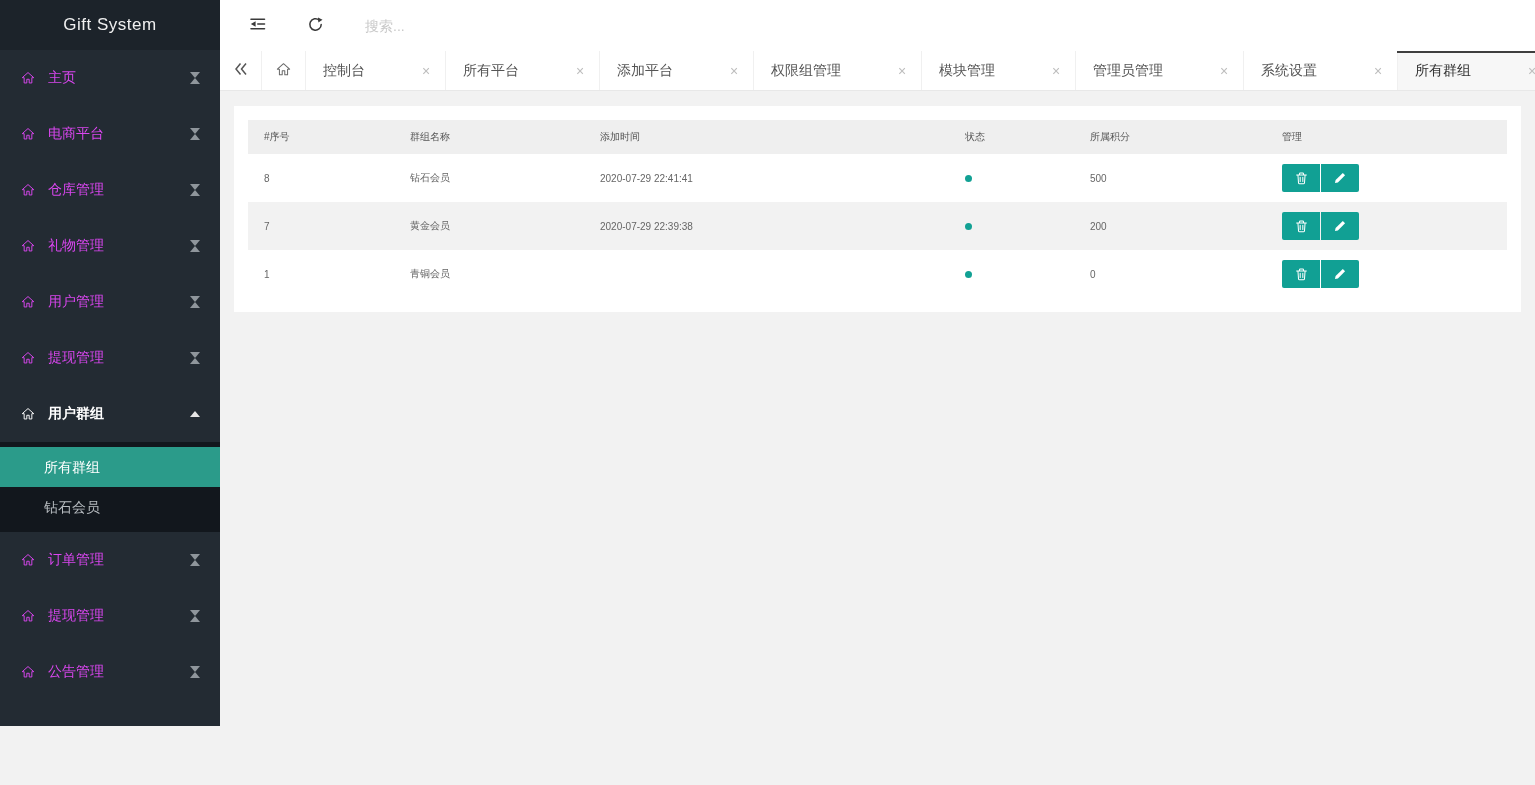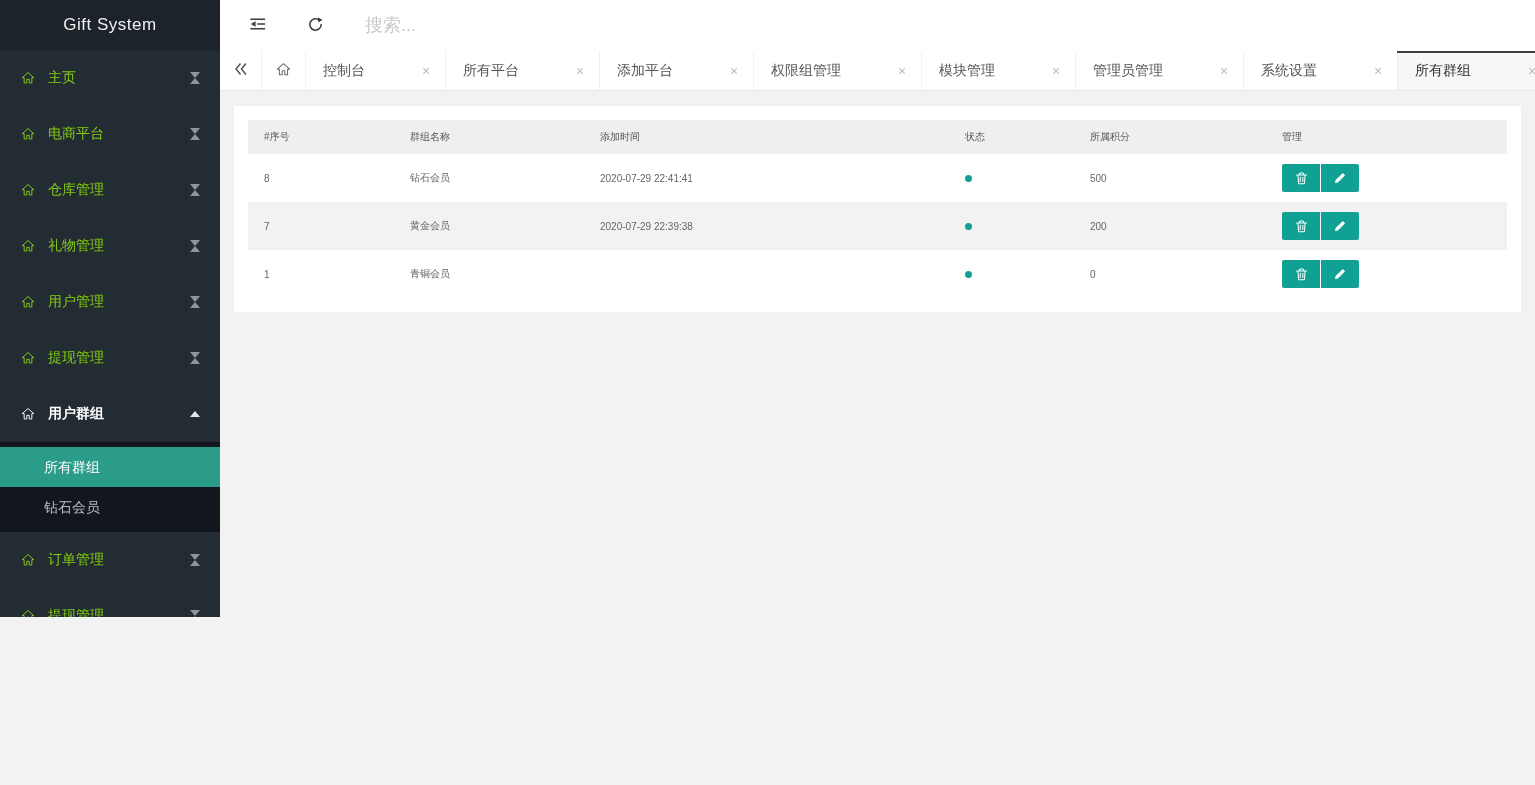--- a/index.html
+++ b/index.html
@@ -5,43 +5,43 @@
   * { box-sizing: border-box; margin: 0; padding: 0; }
   html, body { width: 1535px; height: 785px; overflow: hidden; }
   body {
     font-family: "Liberation Sans", "DejaVu Sans", sans-serif;
     background: #f2f2f2;
     display: flex;
     font-size: 14px;
   }
 
   
-  .sidebar { width: 220px; height: 617px; flex-shrink: 0; background: var(--sidebar-bg); overflow: hidden; }
+  .sidebar { width: 220px; height: 726px; flex-shrink: 0; background: var(--sidebar-bg); overflow: hidden; }
   .logo { height: 50px; line-height: 50px; text-align: center; color: #f0f0f0; font-size: 17px; background: var(--sidebar-logo-bg); letter-spacing: .5px; }
-  .nav-item { height: 56px; display: flex; align-items: center; padding: 0 20px; color: #84cc16; cursor: pointer; }
+  .nav-item { height: 56px; display: flex; align-items: center; padding: 0 20px; color: #d946ef; cursor: pointer; }
   .nav-item .home-ic { width: 16px; height: 16px; margin-right: 12px; display: flex; align-items: center; }
   .nav-item .nav-label { flex: 1; }
   .caret svg { display: block; fill: #8f969c; }
   .nav-group.open .nav-item { color: #ffffff; font-weight: bold; }
   .nav-group.open .caret svg { fill: #e6e6e6; }
   .caret-up { display: none; }
   .nav-group.open .caret-up { display: block; }
   .submenu { background: var(--submenu-bg); padding: 5px 0; display: none; }
   .nav-group.open .submenu { display: block; }
   .submenu-item { height: 40px; line-height: 40px; padding-left: 44px; color: #b7bcc0; cursor: pointer; font-weight: normal; }
   .submenu-item.active { background: var(--submenu-active); color: #fff; }
 
   
   .main { flex: 1; display: flex; flex-direction: column; min-width: 0; }
 
   
   .topbar { height: 51px; background: #fff; display: flex; align-items: center; flex-shrink: 0; padding-left: 18px; }
   .icon-btn { width: 40px; height: 51px; display: flex; align-items: center; justify-content: center; cursor: pointer; }
   .icon-btn + .icon-btn { margin-left: 17px; }
-  .search-input { border: none; outline: none; margin-left: 30px; width: 420px; font-size: 18px; color: #555; font-family: inherit; background: transparent; }
+  .search-input { border: none; outline: none; margin-left: 30px; width: 420px; font-size: 14px; color: #555; font-family: inherit; background: transparent; }
   .search-input::placeholder { color: #c9c9c9; }
   .topbar-right { margin-left: auto; display: flex; align-items: center; padding-right: 10px; }
   .user-menu { display: flex; align-items: center; margin-left: 26px; cursor: pointer; color: #333; font-size: 14.5px; }
   .user-caret { margin-left: 8px; display: flex; }
   .user-caret svg { fill: #5a5a5a; }
 
   
   .tabbar { height: 40px; background: #fff; display: flex; align-items: stretch; border-bottom: 1px solid #e8e8e8; flex-shrink: 0; }
   .tab-nav-btn { width: 42px; display: flex; align-items: center; justify-content: center; cursor: pointer; flex-shrink: 0; }
   .tab-nav-btn.left { border-right: 1px solid #f0f0f0; }

